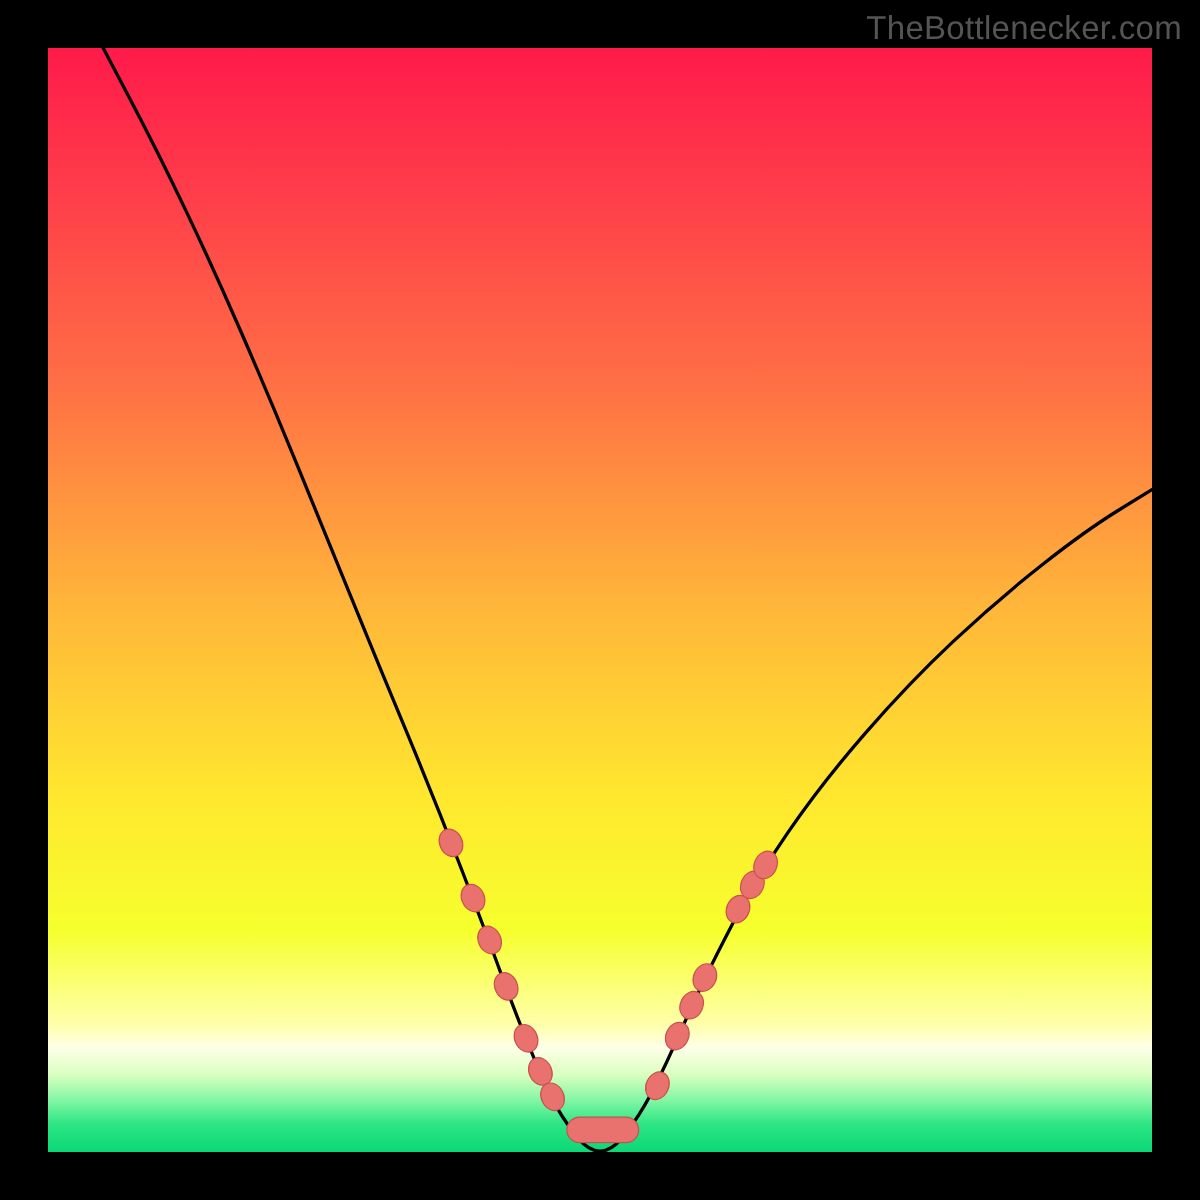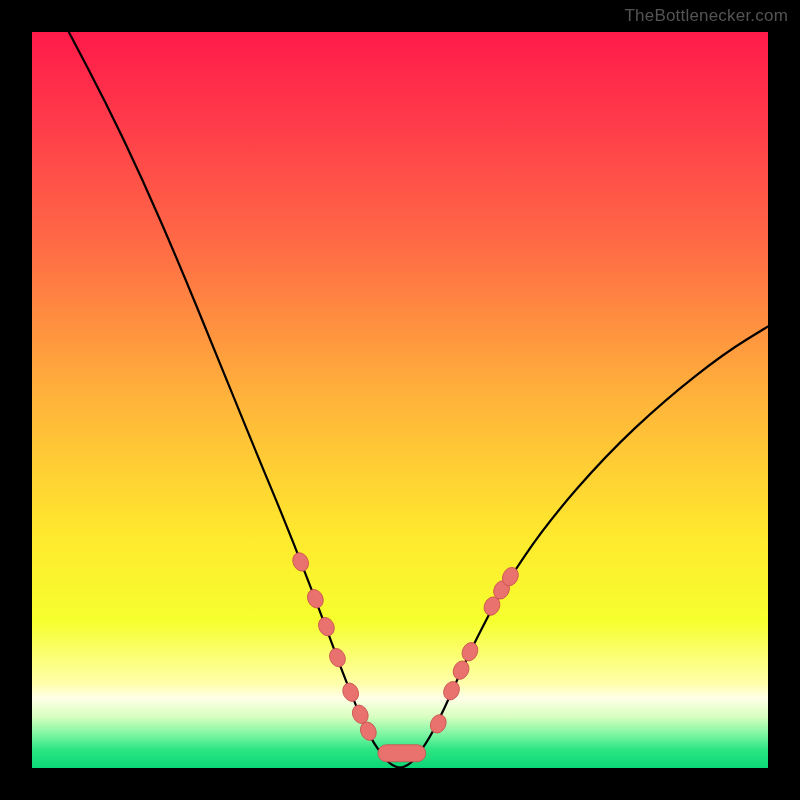--- a/index.html
+++ b/index.html
@@ -31,21 +31,21 @@
   }
   .svg-layer {
     position: absolute;
     inset: 0;
   }
   .credit {
     position: absolute;
     top: 6px;
     right: 12px;
     color: #545454;
-    font-size: 17px;
+    font-size: 22px;
     font-weight: 500;
     letter-spacing: 0.2px;
   }
 </style>
 </head>
 <body>
 
 <div class="frame">
   <div class="plot-area">
     <svg class="gradient" viewBox="0 0 736 736" preserveAspectRatio="none">

